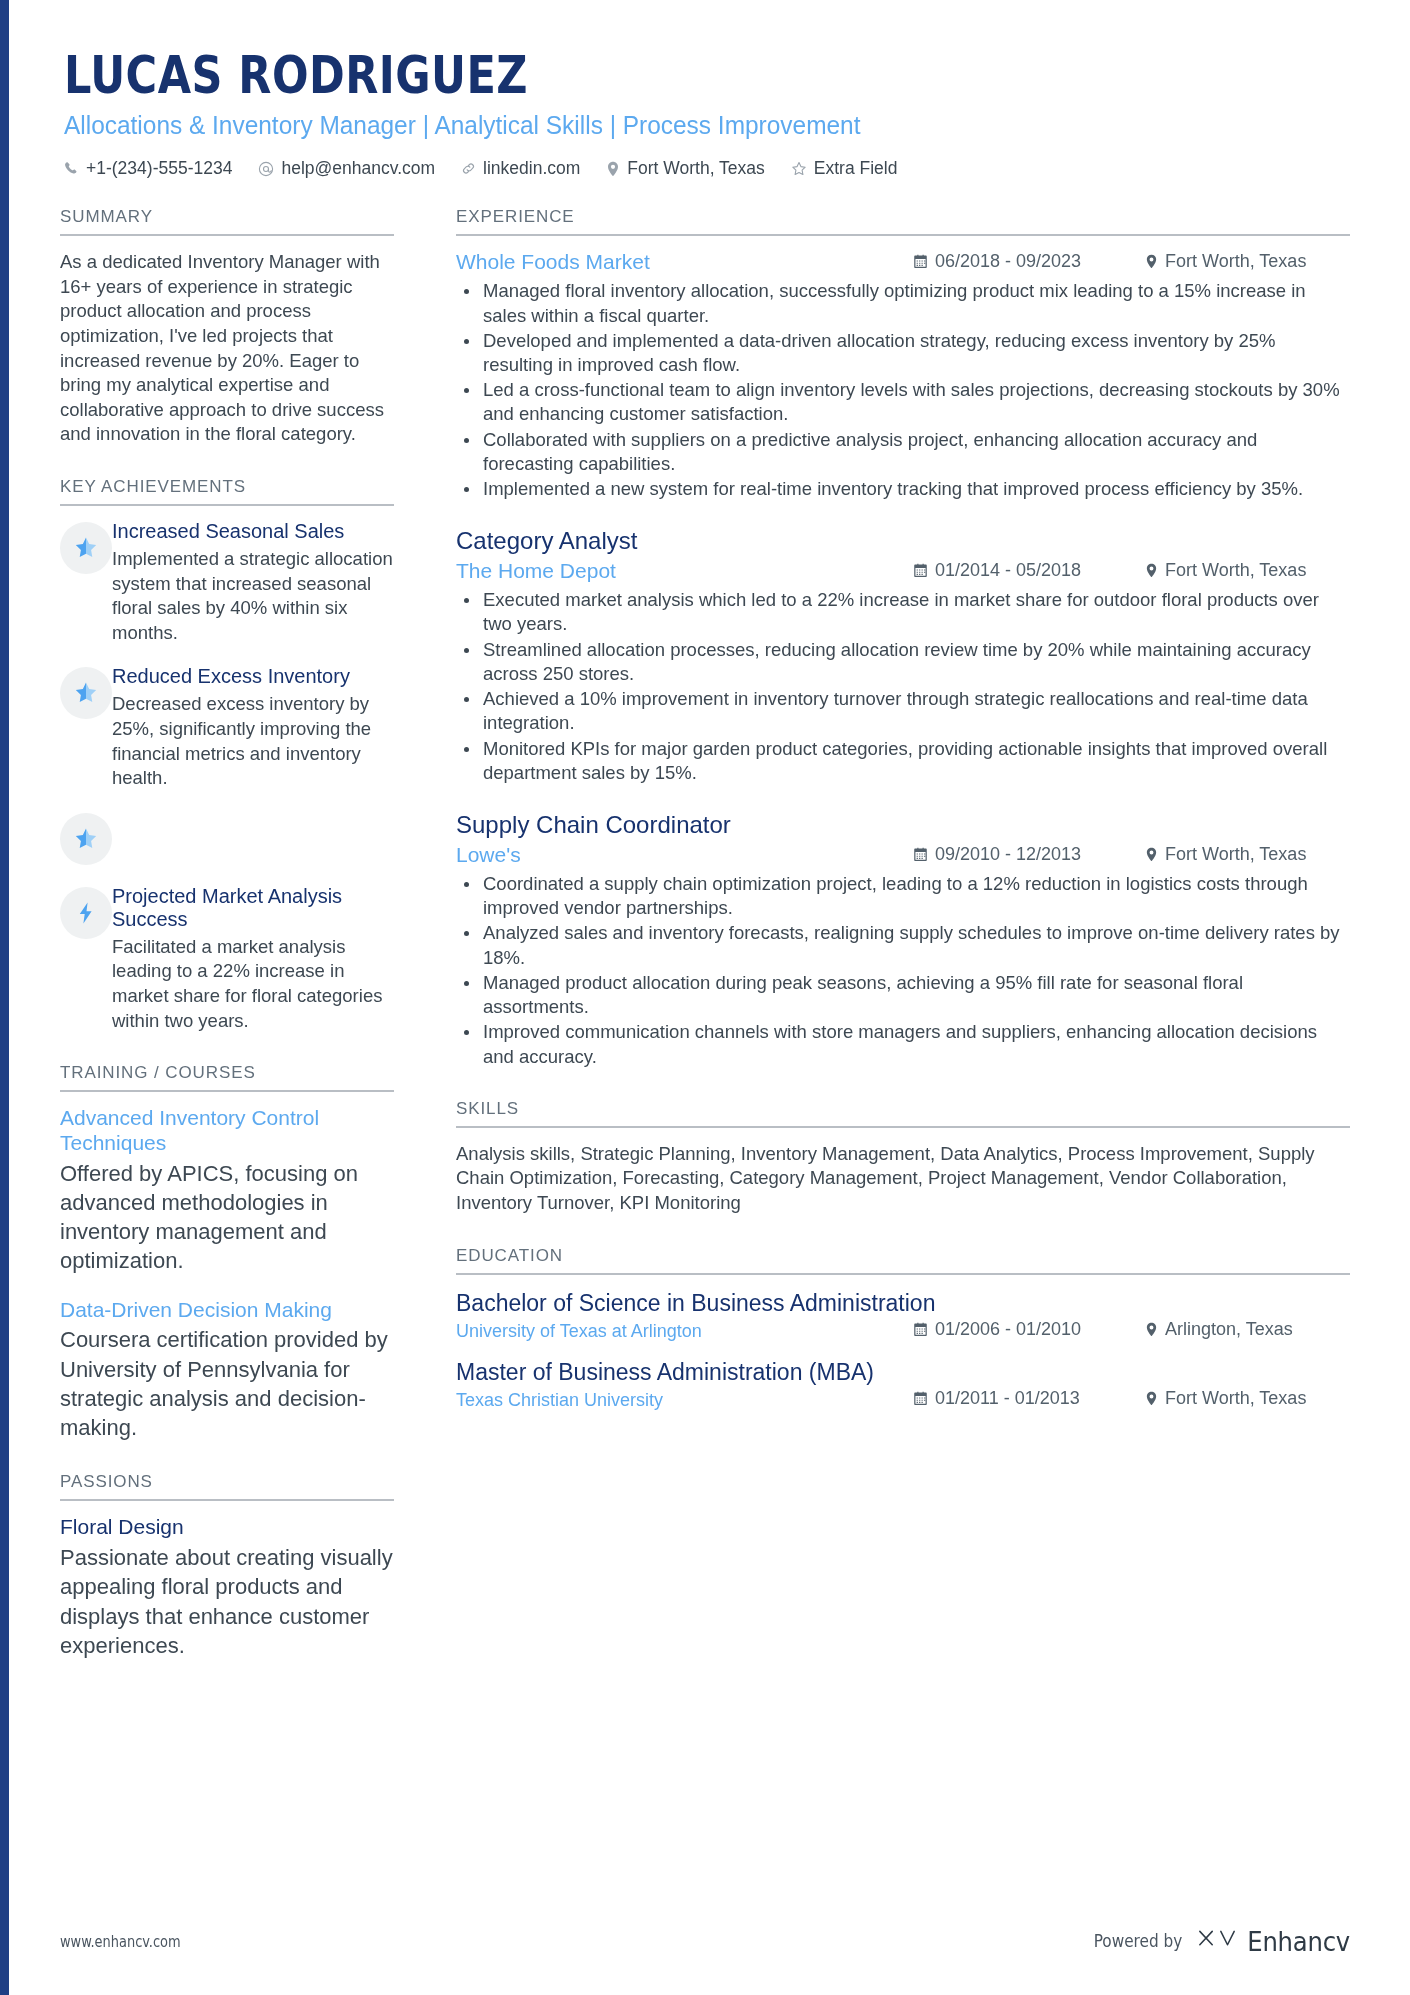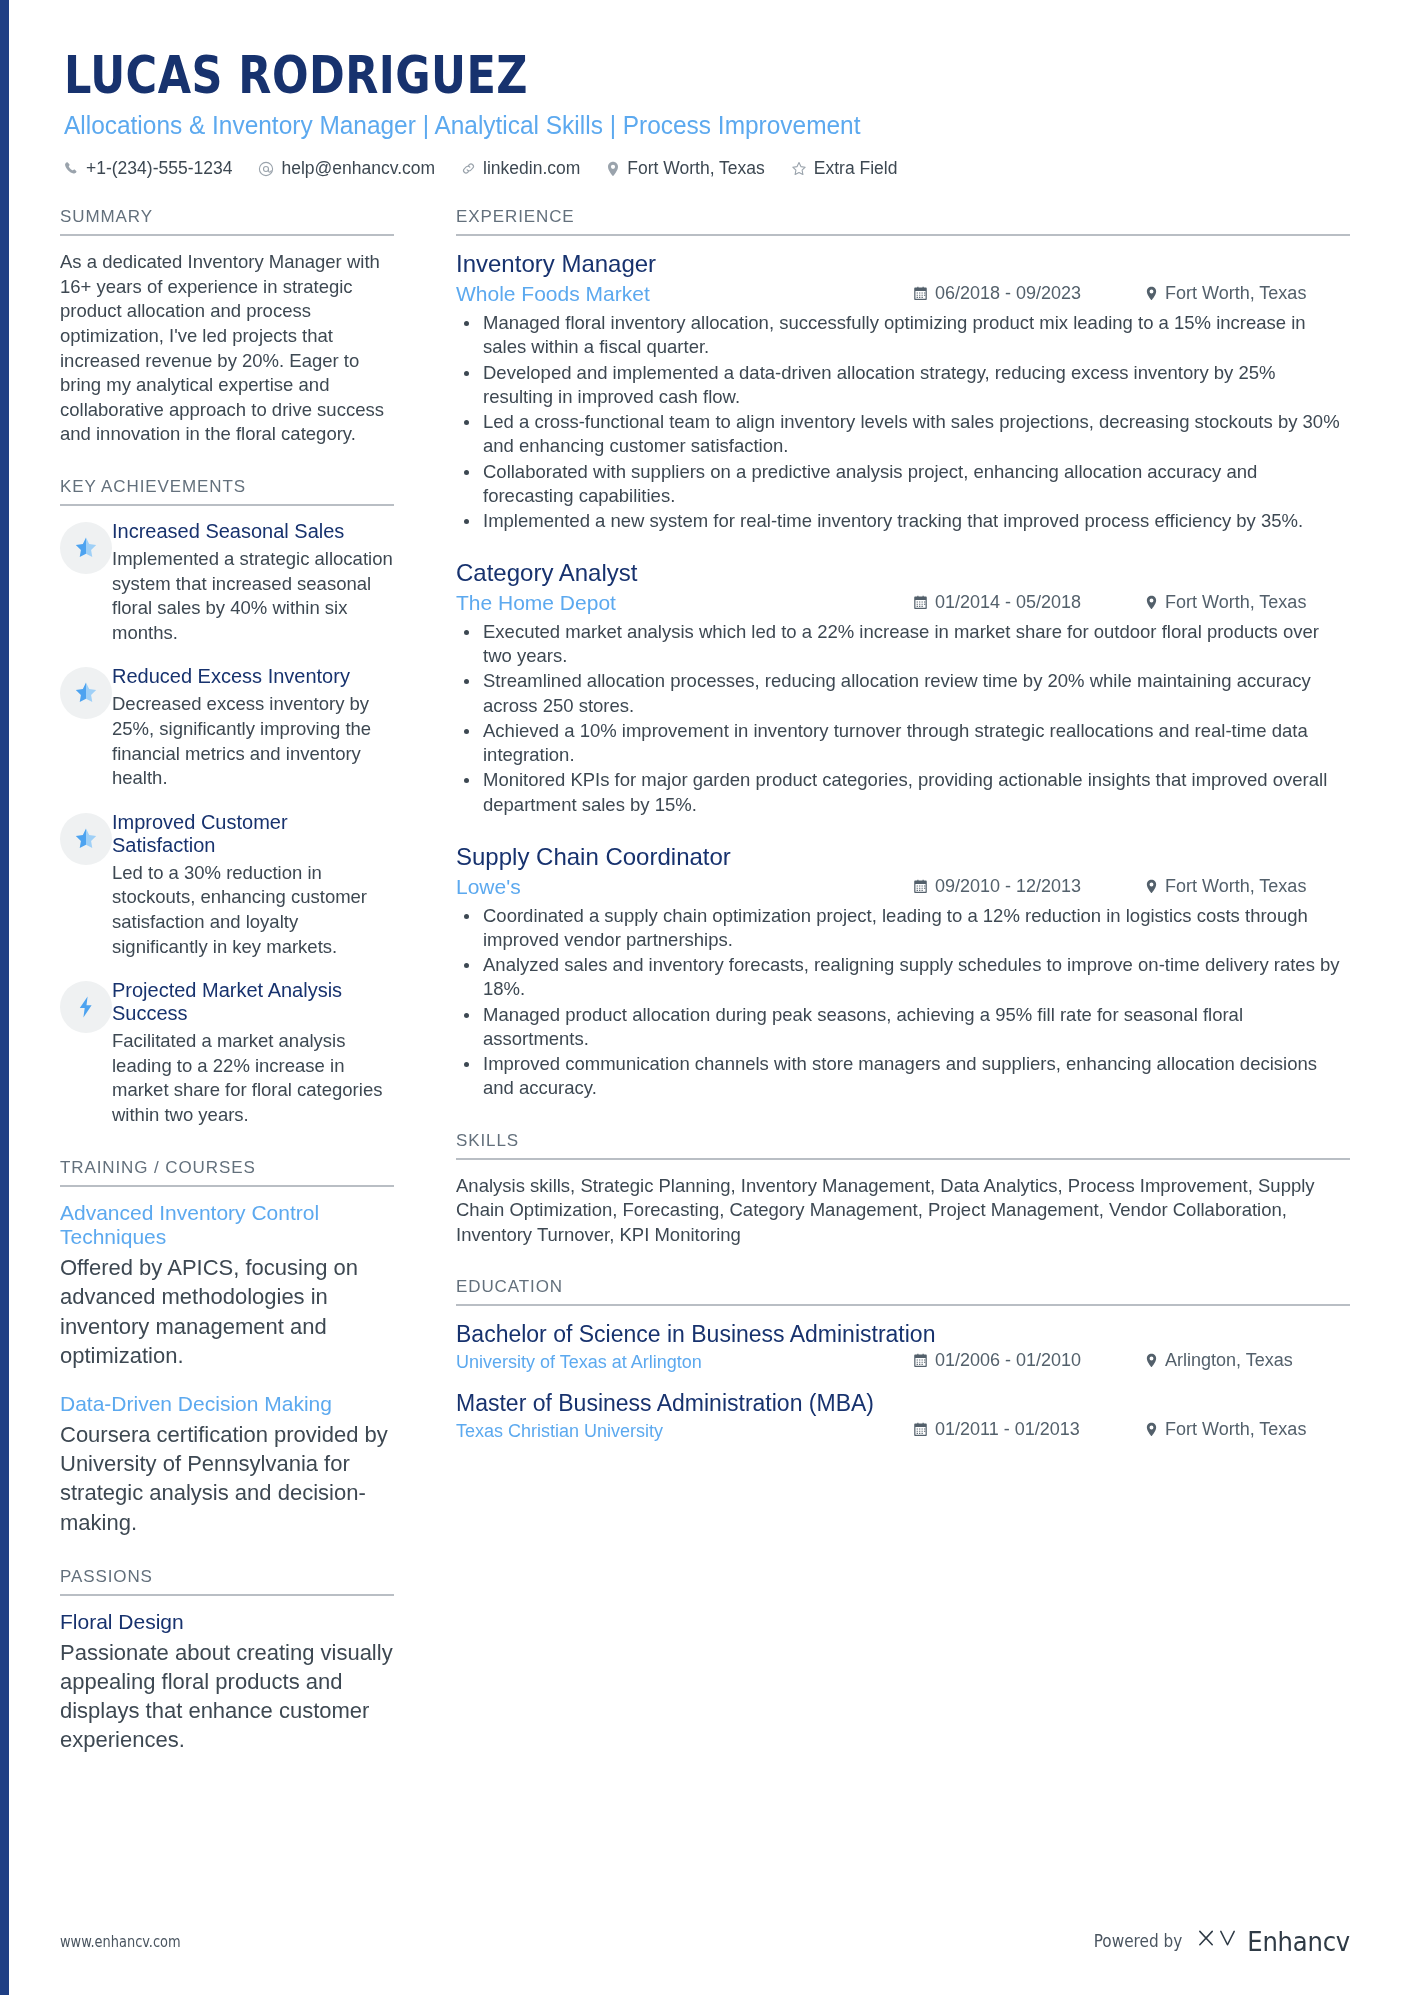--- a/index.html
+++ b/index.html
@@ -366,24 +366,20 @@
                     <defs>
                       <linearGradient id="hs3" x1="0" x2="1" y1="0" y2="0">
                         <stop offset="50%" stop-color="#4da3f0"></stop>
                         <stop offset="50%" stop-color="#9fd0f7"></stop>
                       </linearGradient>
                     </defs>
                     <path d="M12 2.4l2.9 5.9 6.5 1-4.7 4.6 1.1 6.5L12 17.3l-5.8 3.1 1.1-6.5-4.7-4.6 6.5-1z" fill="url(#hs3)"></path>
                   </svg>
               </span>
             </div>
-            <div class="ach-txt">
-              <div class="ach-title">Improved Customer Satisfaction</div>
-              <div class="ach-desc">Led to a 30% reduction in stockouts, enhancing customer satisfaction and loyalty significantly in key markets.</div>
-            </div>
           </div>
 
           <div class="ach">
             <div class="ach-badge">
               <span>
                 <svg width="24" height="24" viewBox="0 0 24 24" fill="#4da3f0">
                     <path d="M13.6 1.5L5.8 13.1h4.9l-1.3 9.4 8.2-12.2h-5.1z"></path>
                   </svg>
               </span>
             </div>
@@ -422,21 +418,20 @@
 
     </div>
 
     <div class="right-col">
 
       <div class="sec">
         <div class="sec-head">EXPERIENCE</div>
         <div class="sec-body">
 
           <div class="job">
-            <div class="job-title">Inventory Manager</div>
             <div class="job-meta">
               <div class="job-company">Whole Foods Market</div>
               <div class="meta-chunk meta-date">
                 <span class="ic">
                   <svg width="15" height="15" viewBox="0 0 16 16" fill="currentColor">
                       <path d="M4.6.7v1H2.4c-.6 0-1.1.5-1.1 1.1v11c0 .6.5 1.1 1.1 1.1h11.2c.6 0 1.1-.5 1.1-1.1v-11c0-.6-.5-1.1-1.1-1.1h-2.2v-1h-1.2v1H5.8v-1H4.6zM2.6 5.4h10.8v8.2H2.6V5.4zm1.3 1.4v1.3h1.3V6.8H3.9zm2.6 0v1.3h1.3V6.8H6.5zm2.6 0v1.3h1.3V6.8H9.1zm2.6 0v1.3H13V6.8h-1.3zM3.9 9.2v1.3h1.3V9.2H3.9zm2.6 0v1.3h1.3V9.2H6.5zm2.6 0v1.3h1.3V9.2H9.1zm2.6 0v1.3H13V9.2h-1.3zM3.9 11.5v1.3h1.3v-1.3H3.9zm2.6 0v1.3h1.3v-1.3H6.5zm2.6 0v1.3h1.3v-1.3H9.1z"></path>
                     </svg>
                 </span>
                 <span>06/2018 - 09/2023</span>
               </div>

